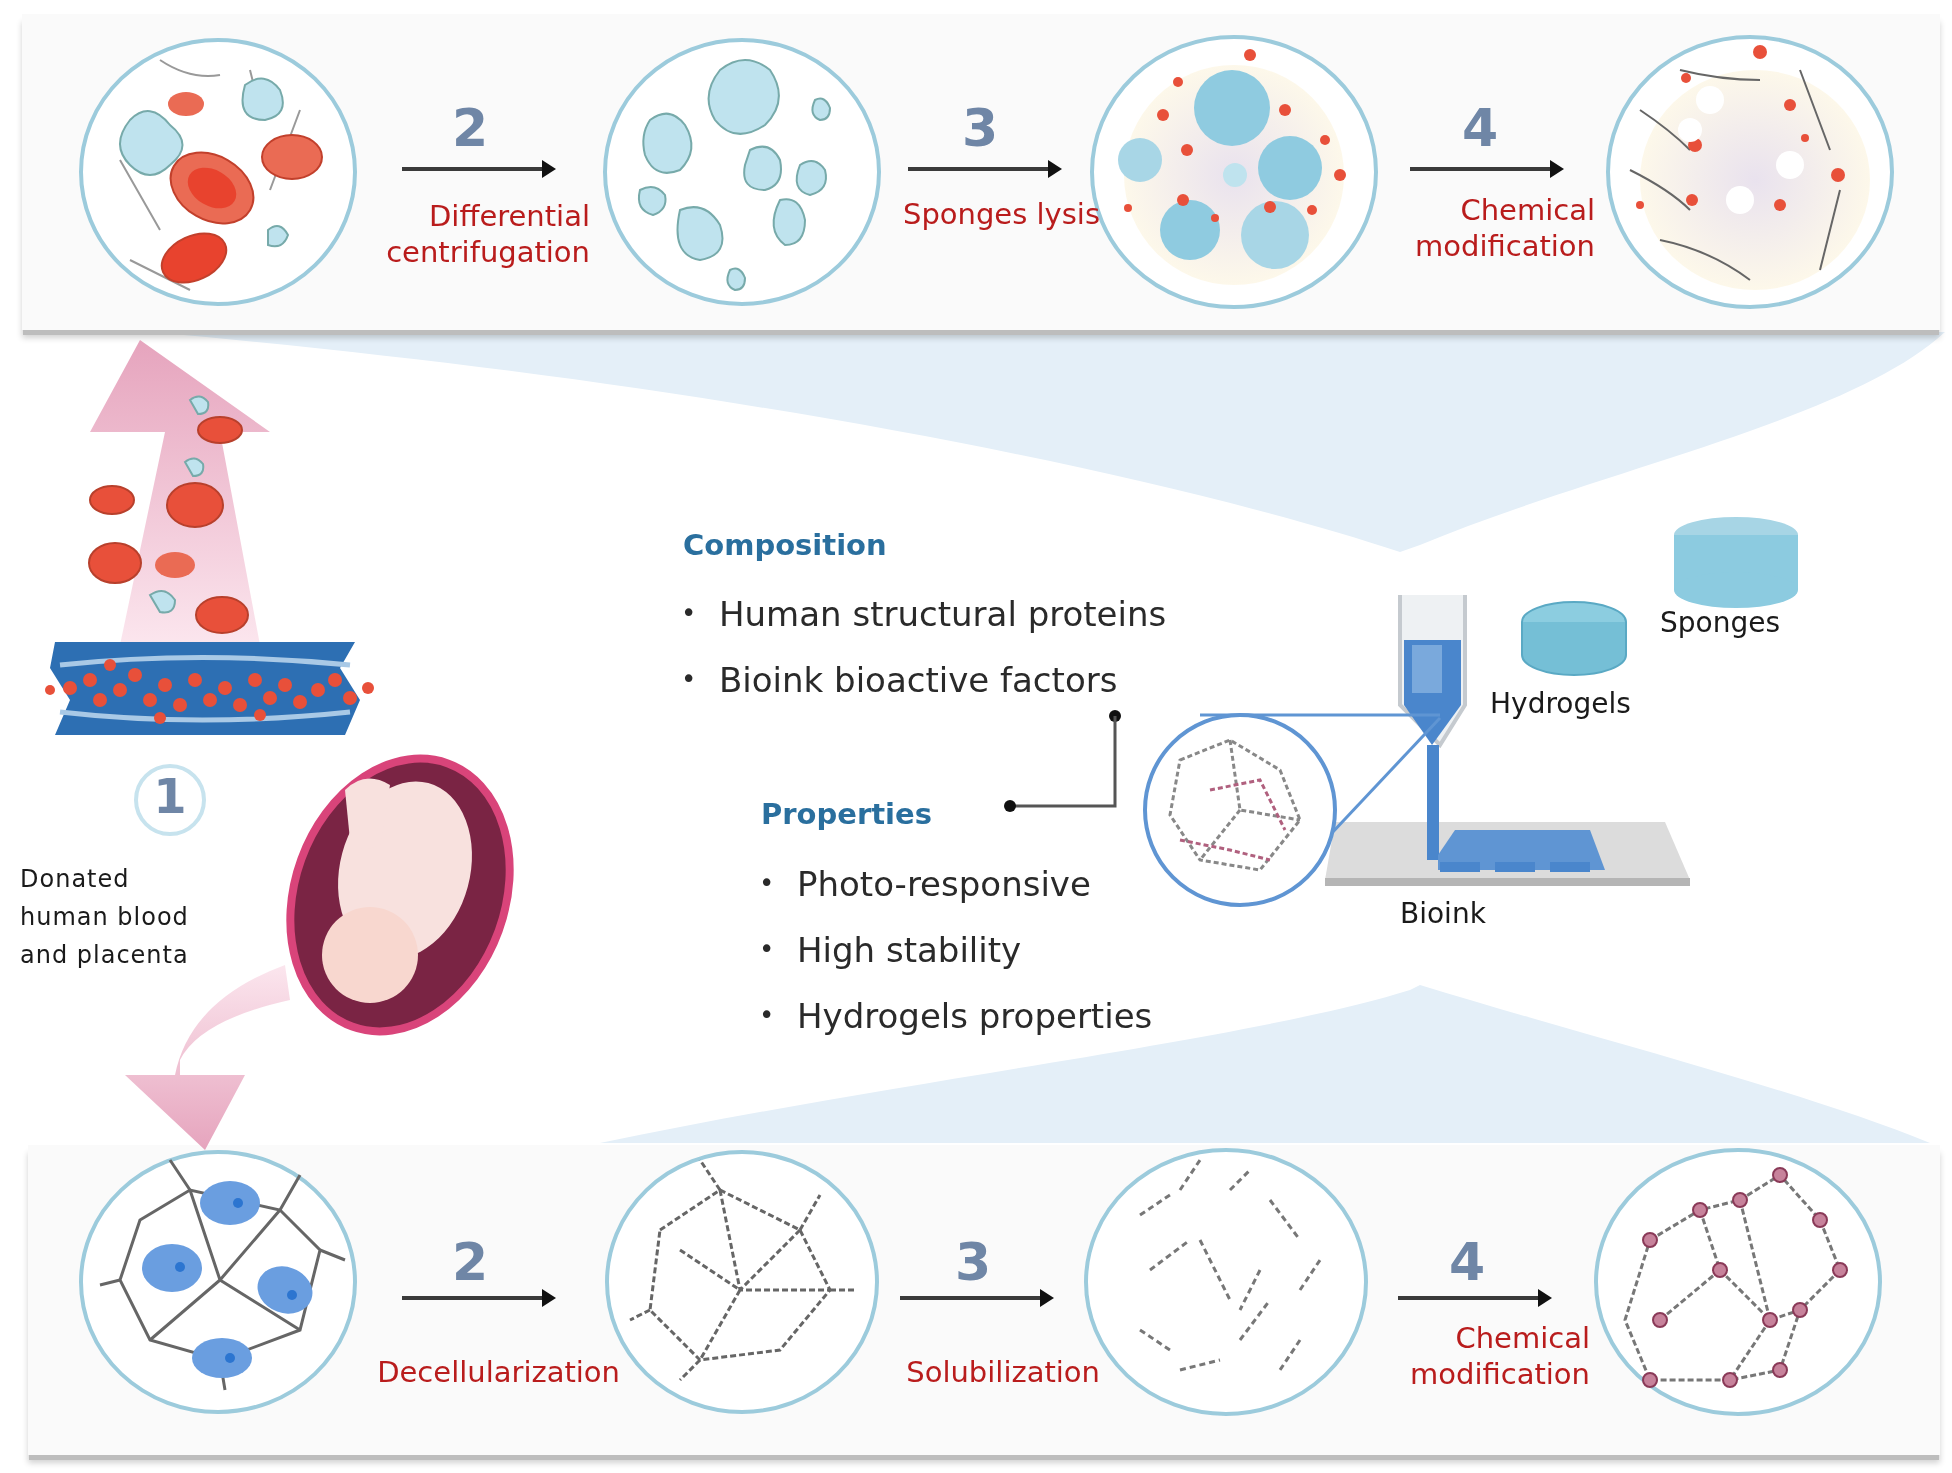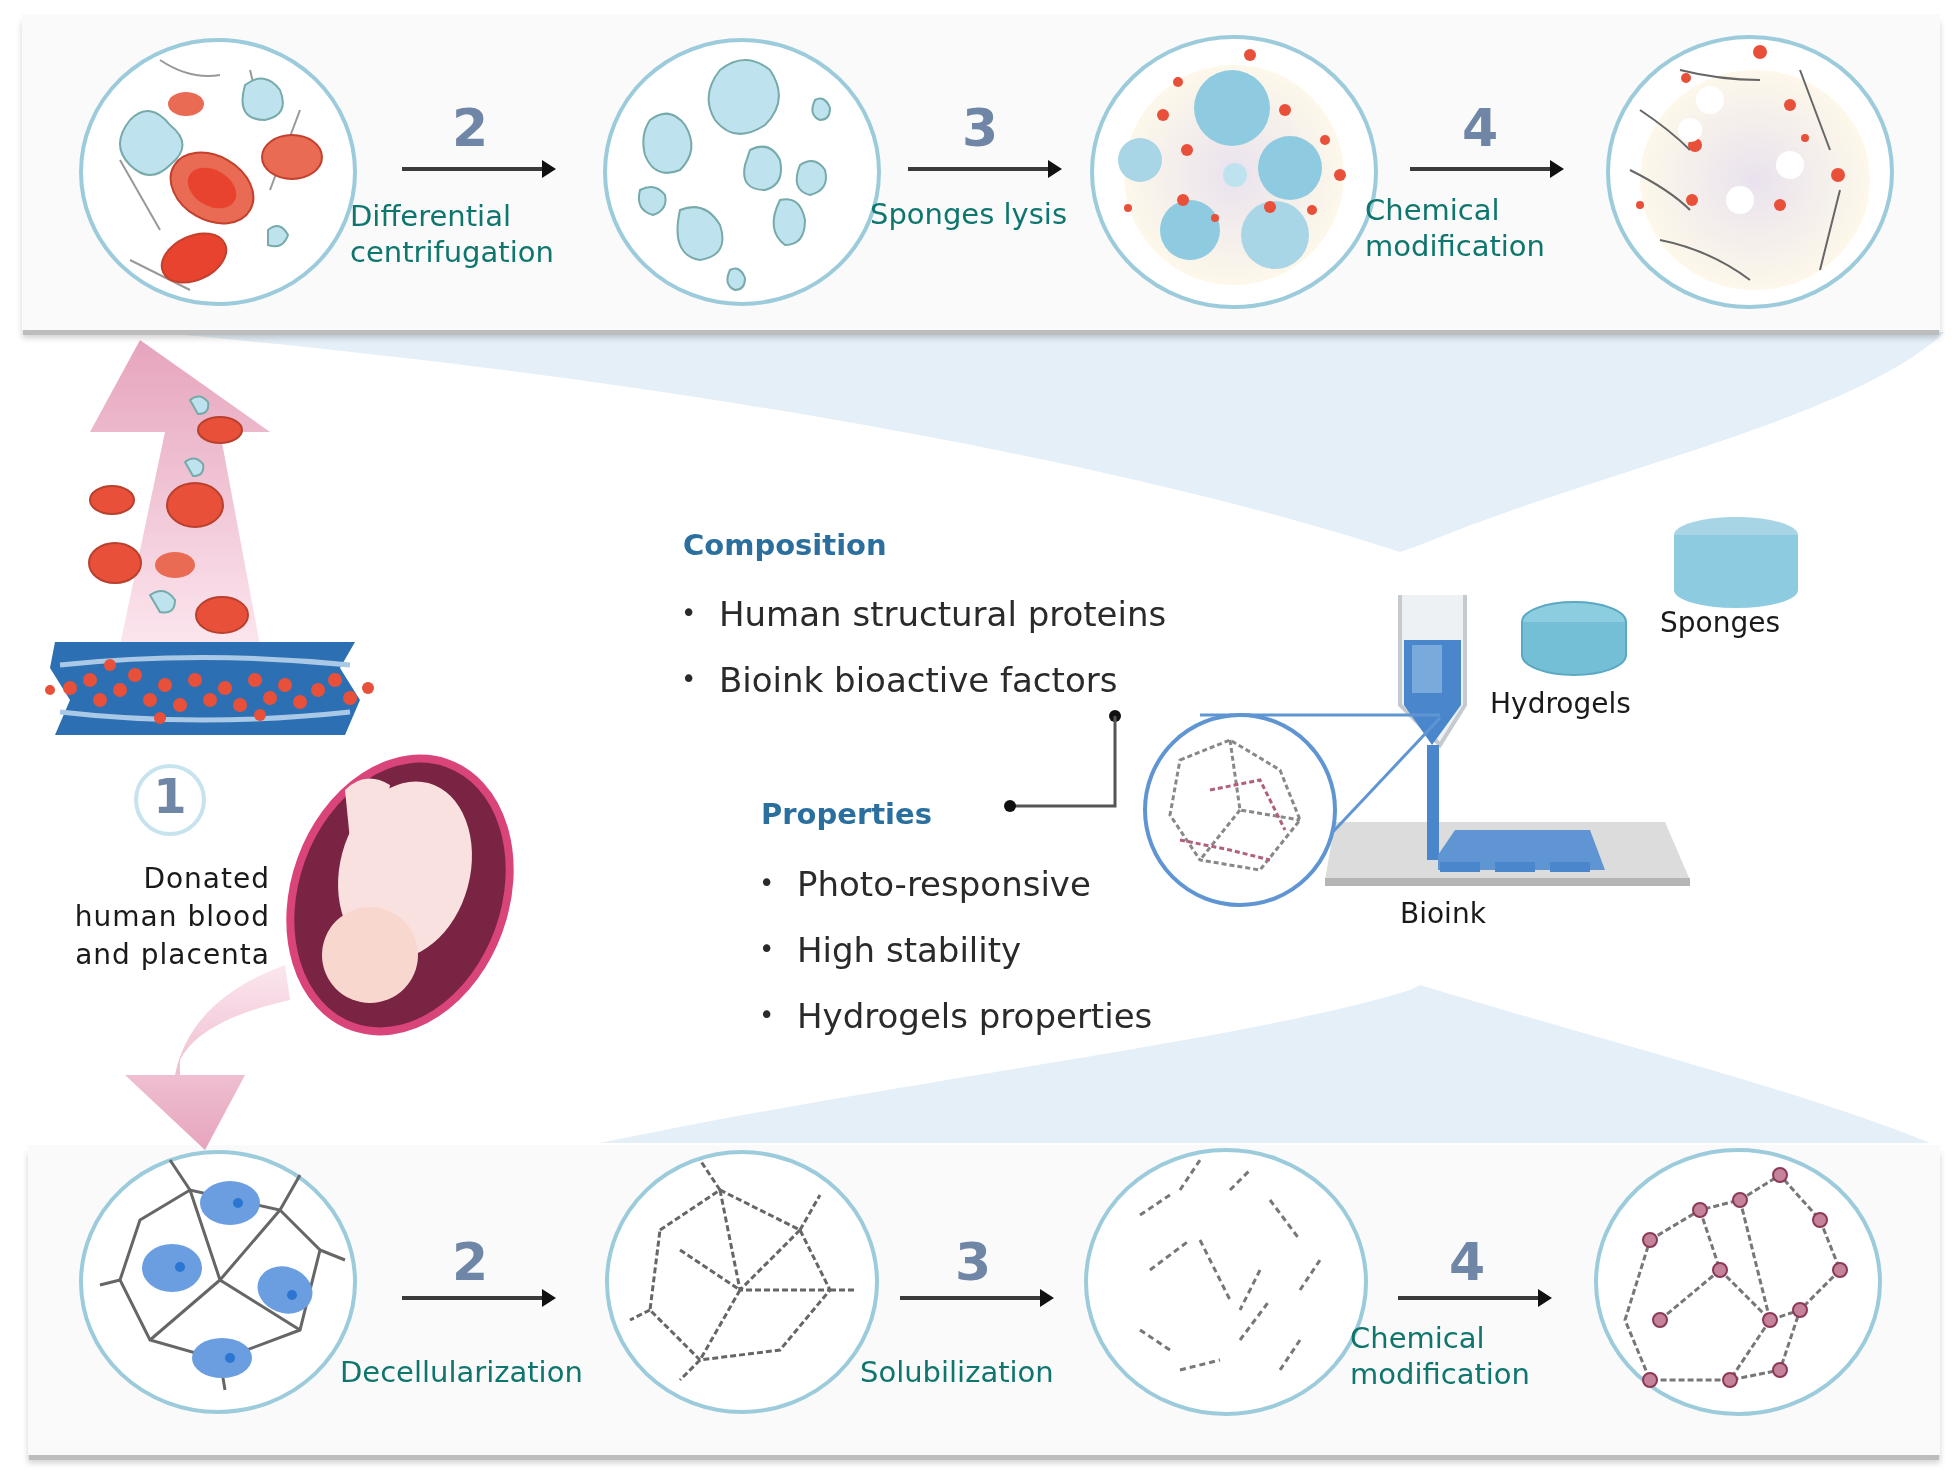--- a/index.html
+++ b/index.html
@@ -8,21 +8,21 @@
   .abs { position: absolute; }
   .panel { position: absolute; background: #fafafa;
            box-shadow: 0 6px 0 -1px #bdbdbd, 0 8px 6px rgba(0,0,0,0.18); }
   .panel-top { left: 22px; top: 14px; width: 1918px; height: 316px; }
   .panel-bottom { left: 28px; top: 1145px; width: 1912px; height: 310px; }
   .step-num { position: absolute; font-weight: bold; font-size: 52px; color: #6f86a6;
               text-align: center; width: 160px; }
   .step-arrow { position: absolute; height: 4px; background: #3a3a3a; }
   .step-arrow::after { content: ""; position: absolute; right: -4px; top: -7px;
               border-left: 14px solid #111; border-top: 9px solid transparent; border-bottom: 9px solid transparent; }
-  .step-label { position: absolute; font-size: 29px; line-height: 36px; text-align: left; color: #0f766e; }
+  .step-label { position: absolute; font-size: 29px; line-height: 36px; text-align: right; color: #b91c1c; }
   .heading { position: absolute; font-weight: bold; font-size: 29px; color: #2a6f9e; }
   .bullet { position: absolute; font-size: 34px; color: #2a2a2a; margin-left: 16px; }
   .bullet .dot { display: inline-block; width: 38px; font-size: 26px; vertical-align: 4px; }
   .svg-layer { position: absolute; left: 0; top: 0; }
   .prod-label { position: absolute; font-size: 28px; color: #1a1a1a; }
 </style>
 </head>
 <body>
 
 <svg class="svg-layer" width="1952" height="1473" viewBox="0 0 1952 1473">
@@ -318,21 +318,21 @@
 </div>
 
 <div class="step-num" style="left:1387px; top:1232px;">4</div>
 <div class="step-arrow" style="left:1398px; top:1296px; width:150px;"></div>
 <div class="step-label" style="left:1350px; top:1320px; width:240px;">
   <div>Chemical</div>
   <div>modification</div>
 </div>
 
 <div class="abs" style="left:136px; top:768px; width:68px; text-align:center; font-weight:bold; font-size:48px; color:#6f86a6;">1</div>
-<div class="abs" style="left:20px; top:860px; width:250px; text-align:right; font-size:28px; line-height:38px; letter-spacing:1px;">
+<div class="abs" style="left:20px; top:860px; width:250px; text-align:left; font-size:24px; line-height:38px; letter-spacing:1px;">
   <div>Donated</div>
   <div>human blood</div>
   <div>and placenta</div>
 </div>
 
 <div class="heading" style="left:683px; top:528px;">Composition</div>
 <div class="bullet" style="left:665px; top:594px;">
   <span class="dot">•</span><span>Human structural proteins</span>
 </div>
 <div class="bullet" style="left:665px; top:660px;">

